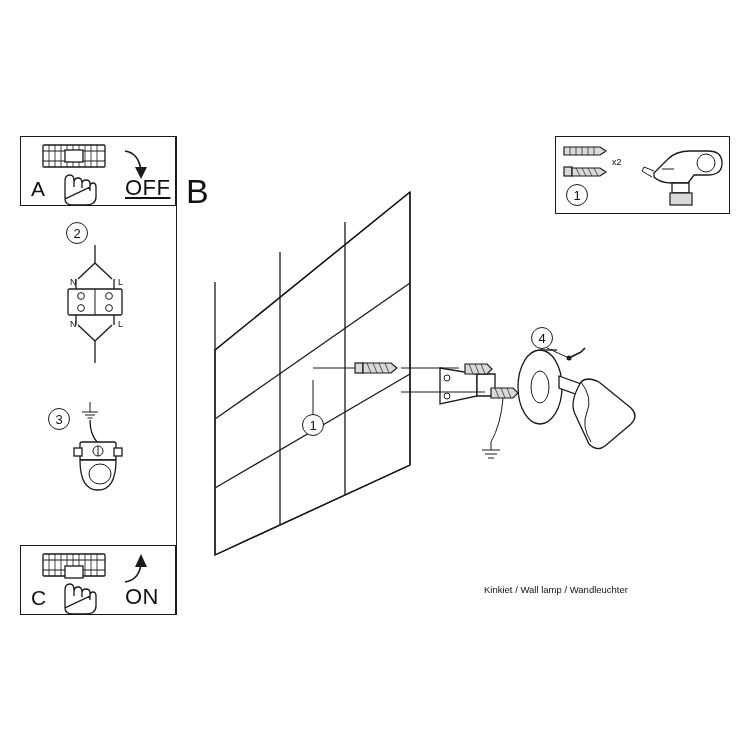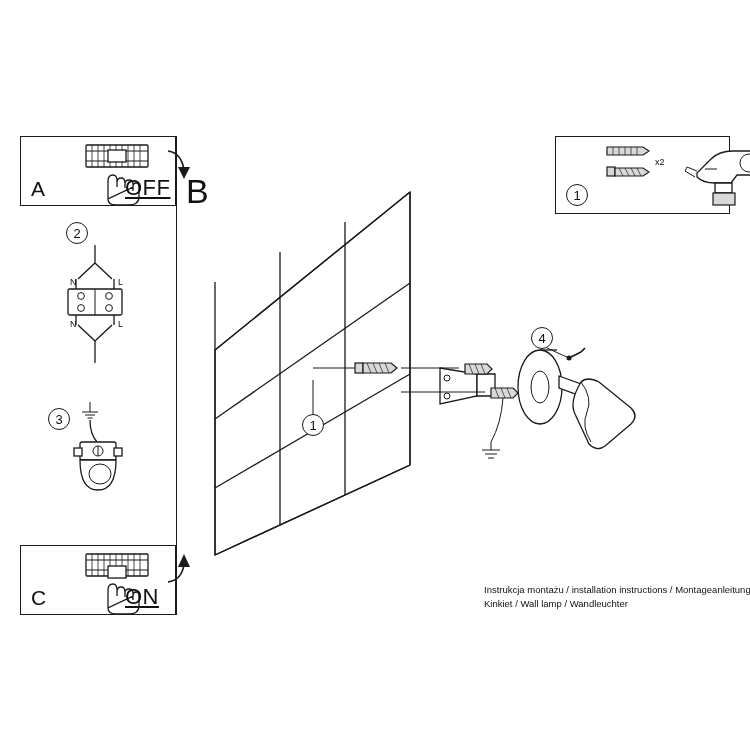--- a/index.html
+++ b/index.html
@@ -16,21 +16,20 @@
     height: 750px;
     background: #ffffff;
     overflow: hidden;
   }
   .abs { position: absolute; }
 
   
   .frame {
     border: 1.4px solid #1a1a1a;
     box-sizing: border-box;
-    padding-left: 43px;
   }
   .lbl {
     color: #111;
     font-family: "Liberation Sans", sans-serif;
     white-space: nowrap;
   }
   .big-letter {
     font-size: 21px;
     color: #111;
   }
@@ -137,21 +136,21 @@
                            M61 47 Q61 43 65 43 Q69 43 69 47 L69 54
                            M69 50 Q69 46 72 46 Q75 46 75 50 L75 60
                            Q75 68 64 68 L52 68 Q44 68 44 62 Z"></path>
       </g>
       <g>
         <path class="s-thick" d="M104 36 Q118 34 120 18"></path>
         <path class="fill-dark" d="M120 8 L114 21 L126 21 Z"></path>
       </g>
     </svg>
     <div class="abs lbl big-letter" style="left:10px; top:40px;">C</div>
-    <div class="abs lbl onoff" style="left:104px; top:38px;text-decoration:underline;">ON</div>
+    <div class="abs lbl onoff" style="left:104px; top:38px;">ON</div>
   </div>
 
   <div class="abs" style="left:176px; top:136px; width:1.4px; height:479px; background:#1a1a1a;"></div>
 
   <div class="abs circled" style="left:66px; top:222px;">2</div>
   <div class="abs" style="left:40px; top:245px;">
     <svg width="110" height="120" viewBox="0 0 110 120">
 
       <path class="s" d="M55 0 L55 18"></path>
       <path class="s" d="M55 18 L38 34"></path>
@@ -323,17 +322,16 @@
         <circle class="fill-dark" cx="374" cy="188" r="2.5"></circle>
         <line class="s-thin" x1="352" y1="178" x2="374" y2="188"></line>
       </g>
     </svg>
   </div>
 
   <div class="abs circled" style="left:302px; top:414px;">1</div>
   <div class="abs circled" style="left:531px; top:327px;">4</div>
 
   <div class="abs" style="left:484px; top:583px;">
-    <div class="lbl footer-text">Instrukcja montażu / installation instructions / Montageanleitung</div>
     <div class="lbl footer-text">Kinkiet / Wall lamp / Wandleuchter</div>
   </div>
 
 </div>
 
 </body></html>

